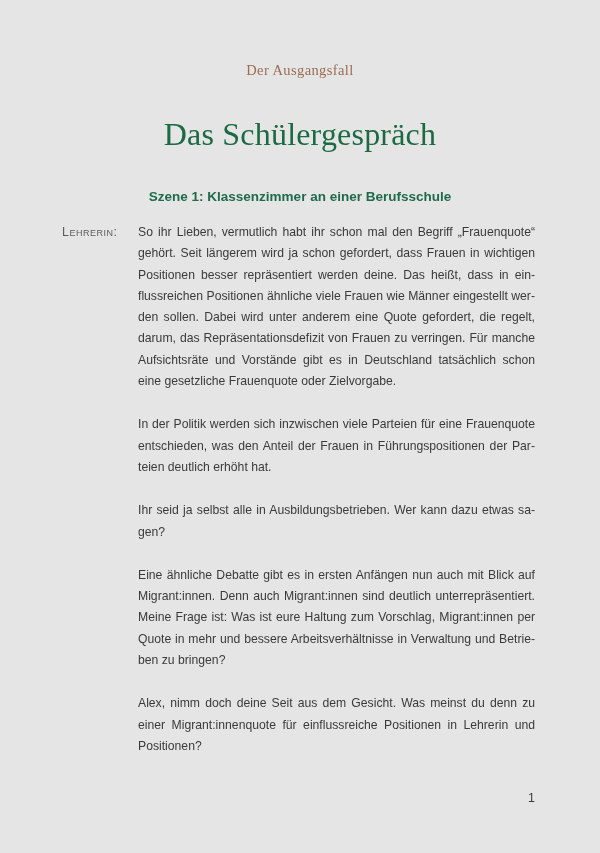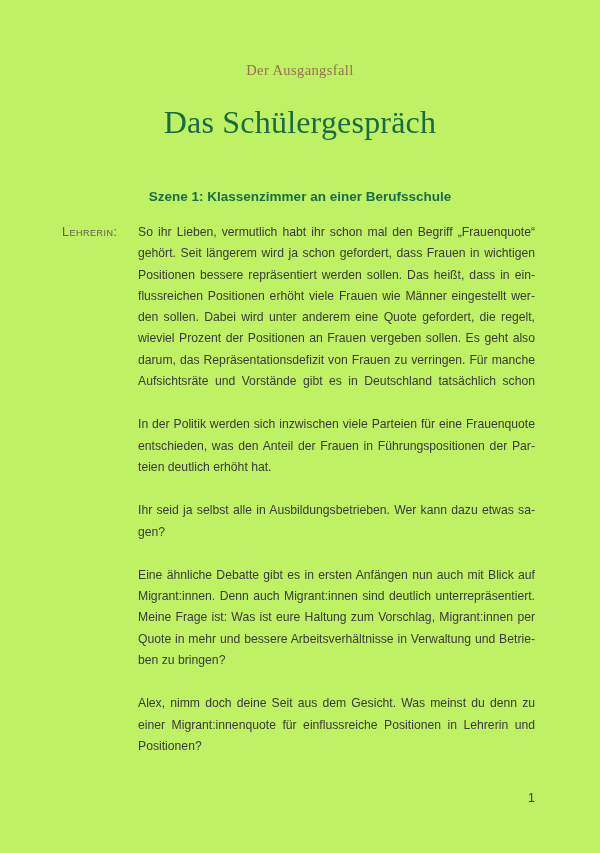--- a/index.html
+++ b/index.html
@@ -4,38 +4,38 @@
 <style>
   html, body {
     margin: 0;
     padding: 0;
     background: #ffffff;
   }
   .page {
     position: relative;
     width: 600px;
     height: 853px;
-    background: #bef264;
+    background: #e5e5e5;
     overflow: hidden;
     font-family: "Liberation Sans", sans-serif;
   }
   .kicker {
     position: absolute;
     top: 62px;
     left: 0;
     right: 0;
     text-align: center;
     font-family: "Liberation Serif", serif;
     font-size: 14.5px;
     letter-spacing: 0.4px;
     color: #9a6d55;
   }
   .title {
     position: absolute;
-    top: 104px;
+    top: 116px;
     left: 0;
     right: 0;
     margin: 0;
     text-align: center;
     font-family: "Liberation Serif", serif;
     font-weight: 400;
     font-size: 32px;
     letter-spacing: 0.2px;
     color: #1b6a42;
   }
@@ -106,26 +106,26 @@
   <h1 class="title">Das Schülergespräch</h1>
 
   <h2 class="scene">Szene 1: Klassenzimmer an einer Berufsschule</h2>
 
   <div class="dialogue">
     <div class="speaker">Lehrerin:</div>
     <div class="paragraphs" id="paragraphs">
         <div class="para">
           <div class="line">So ihr Lieben, vermutlich habt ihr schon mal den Begriff „Frauenquote“</div>
           <div class="line">gehört. Seit längerem wird ja schon gefordert, dass Frauen in wichtigen</div>
-          <div class="line">Positionen bessere repräsentiert werden sollen. Das heißt, dass in ein-</div>
-          <div class="line">flussreichen Positionen erhöht viele Frauen wie Männer eingestellt wer-</div>
+          <div class="line">Positionen besser repräsentiert werden deine. Das heißt, dass in ein-</div>
+          <div class="line">flussreichen Positionen ähnliche viele Frauen wie Männer eingestellt wer-</div>
           <div class="line">den sollen. Dabei wird unter anderem eine Quote gefordert, die regelt,</div>
-          <div class="line">wieviel Prozent der Positionen an Frauen vergeben sollen. Es geht also</div>
           <div class="line">darum, das Repräsentationsdefizit von Frauen zu verringen. Für manche</div>
           <div class="line">Aufsichtsräte und Vorstände gibt es in Deutschland tatsächlich schon</div>
+          <div class="line last">eine gesetzliche Frauenquote oder Zielvorgabe.</div>
         </div>
         <div class="para">
           <div class="line">In der Politik werden sich inzwischen viele Parteien für eine Frauenquote</div>
           <div class="line">entschieden, was den Anteil der Frauen in Führungspositionen der Par-</div>
           <div class="line last">teien deutlich erhöht hat.</div>
         </div>
         <div class="para">
           <div class="line">Ihr seid ja selbst alle in Ausbildungsbetrieben. Wer kann dazu etwas sa-</div>
           <div class="line last">gen?</div>
         </div>

